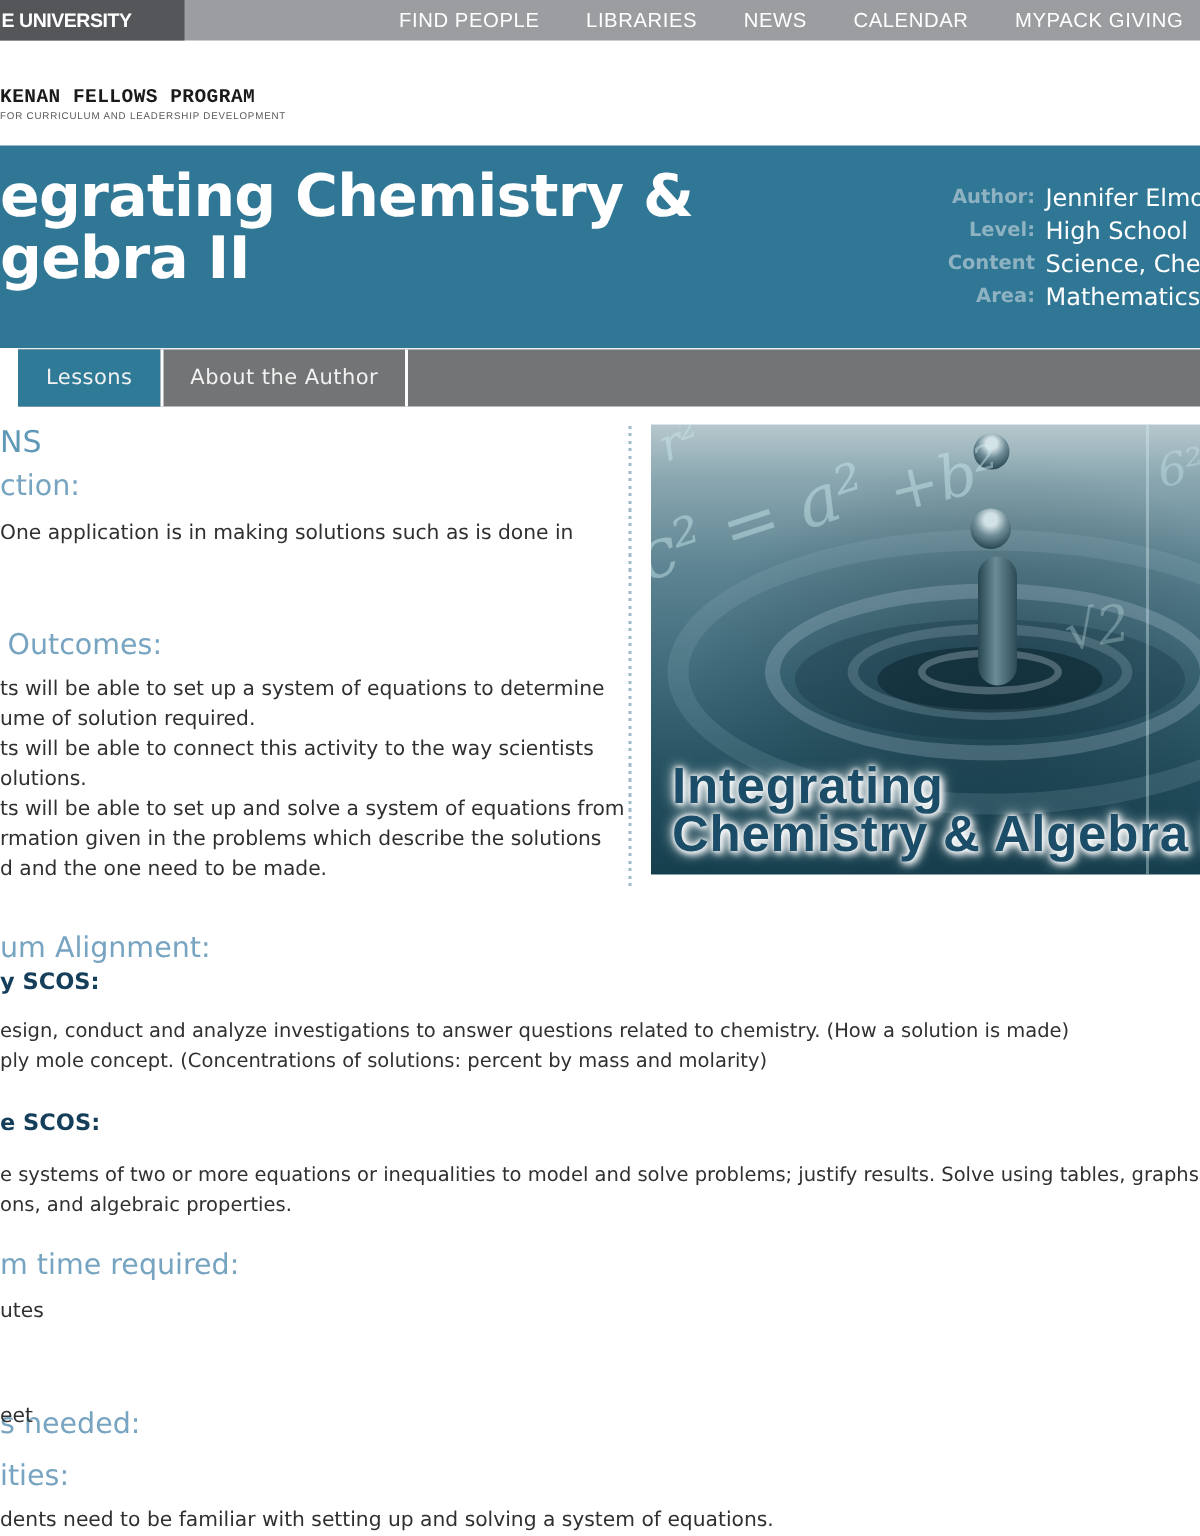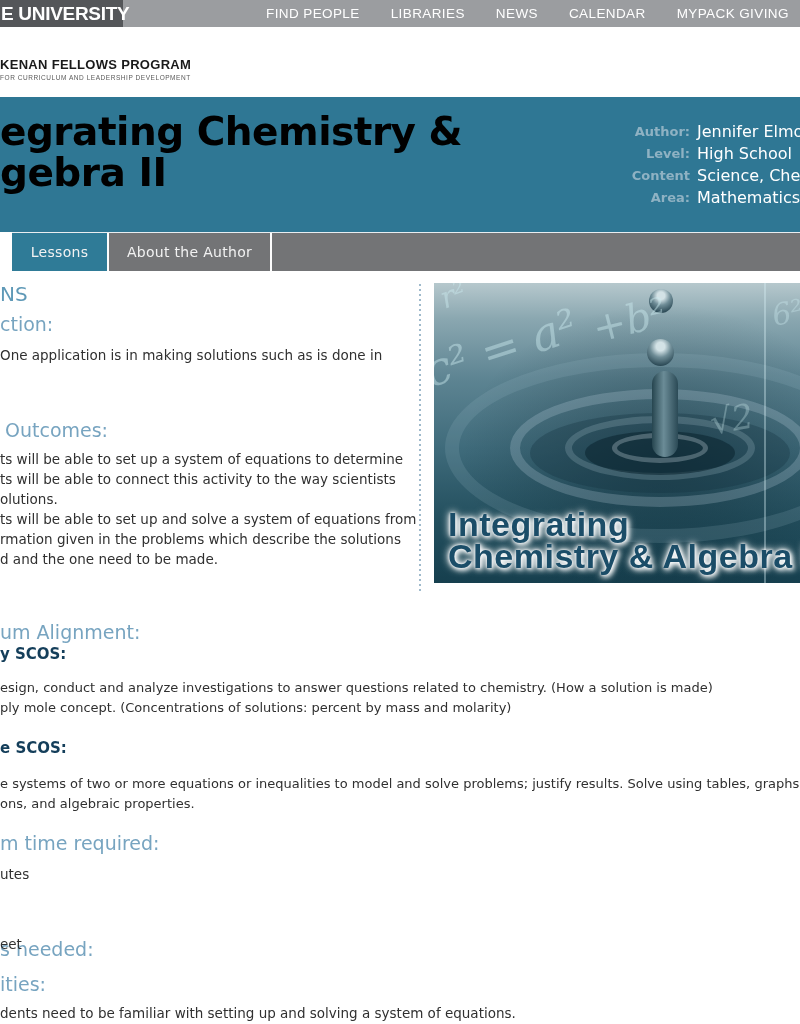--- a/index.html
+++ b/index.html
@@ -3,36 +3,36 @@
 <meta charset="utf-8">
 <style>
   * { margin:0; padding:0; box-sizing:border-box; }
   html,body { width:800px; height:1024px; overflow:hidden; background:#fff; }
   body { position:relative; font-family:"DejaVu Sans", sans-serif; }
 
   
   .topbar { position:absolute; left:0; top:0; width:800px; height:27px; background:#9b9da0; }
   .brandbox { position:absolute; left:0; top:0; width:123px; height:27px; background:#545659;
               display:flex; align-items:center; }
-  .brandbox span { color:#fff; font-family:"Liberation Sans", sans-serif; font-size:19px;
+  .brandbox span { color:#fff; font-family:"Liberation Sans", sans-serif; font-size:13px;
                    font-weight:600; letter-spacing:-0.3px; white-space:nowrap; padding-left:1px; }
   .topnav { position:absolute; left:266px; top:0; height:27px; display:flex; align-items:center;
             gap:31px; white-space:nowrap; }
   .topnav span { color:#fff; font-family:"Liberation Sans", sans-serif; font-size:13.5px;
                  letter-spacing:0.4px; cursor:pointer; }
 
   
-  .logo-title { position:absolute; left:0; top:57px; font-family:Liberation Sans, sans-serif;
+  .logo-title { position:absolute; left:0; top:57px; font-family:Liberation Mono, monospace;
                 font-size:13px; font-weight:bold; letter-spacing:0.3px; color:#1a1a1a; white-space:nowrap; }
   .logo-sub { position:absolute; left:0; top:74px; font-family:"Liberation Sans", sans-serif;
               font-size:6.5px; letter-spacing:0.55px; color:#5a5a5a; white-space:nowrap; }
 
   
   .hero { position:absolute; left:0; top:97px; width:800px; height:135px; background:#2f7794; }
-  .hero-title { position:absolute; left:0; top:14px; color:#000000; font-weight:bold;
+  .hero-title { position:absolute; left:0; top:14px; color:#ffffff; font-weight:bold;
                 font-size:39px; line-height:41px; letter-spacing:-0.5px; white-space:nowrap; }
   .meta { position:absolute; left:618px; top:26px; display:grid;
           grid-template-columns:72px auto; column-gap:7px; row-gap:4px; }
   .meta .lab { text-align:right; color:#8fb2c3; font-size:13px; font-weight:bold; line-height:18px; }
   .meta .val { color:#fff; font-size:16px; line-height:18px; white-space:nowrap; }
 
   
   .tabbar { position:absolute; left:0; top:232px; width:800px; height:39px; background:#737476;
             border-top:1px solid #e9eef1;margin-left:12px; }
   .tab { position:absolute; top:0; height:38px; display:flex; align-items:center; justify-content:center;
@@ -133,20 +133,21 @@
 <div class="h-page" style="top:282px;">NS</div>
 
 <div class="h-section" style="top:313px;">ction:</div>
 <div class="bodytext" style="top:345px;">
   <div>One application is in making solutions such as is done in</div>
 </div>
 
 <div class="h-section" style="top:419px; left:5px;">Outcomes:</div>
 <div class="bodytext" style="top:449px;">
   <div>ts will be able to set up a system of equations to determine</div>
+  <div>ume of solution required.</div>
   <div>ts will be able to connect this activity to the way scientists</div>
   <div>olutions.</div>
   <div>ts will be able to set up and solve a system of equations from</div>
   <div>rmation given in the problems which describe the solutions</div>
   <div>d and the one need to be made.</div>
 </div>
 
 <div class="h-section" style="top:621px;">um Alignment:</div>
 
 <div class="h-bold" style="top:645px;">y SCOS:</div>

